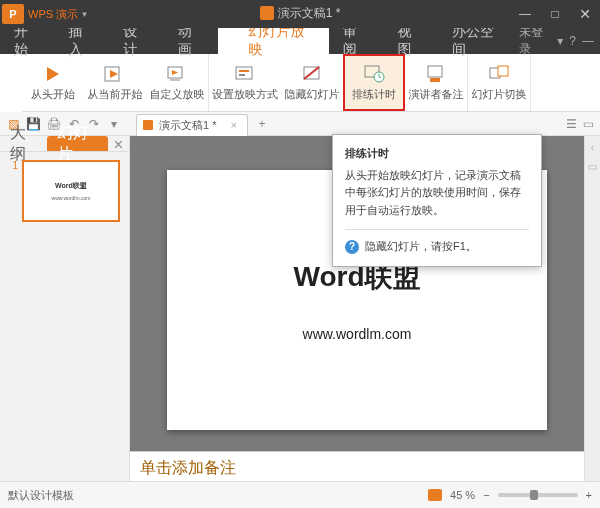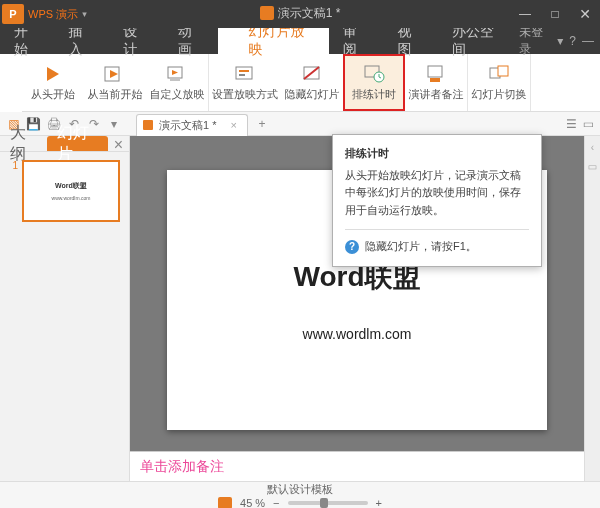--- a/index.html
+++ b/index.html
@@ -42,23 +42,23 @@
   .thumb-row { display:flex; gap:4px;}
   .thumb-num { width:12px; font-size:10px; color:#e77c22; text-align:right;}
   .thumb { width:98px; height:62px; background:#fff; border:2px solid #e77c22; padding:6px; font-size:6px; color:#333; display:flex; flex-direction:column; align-items:center; justify-content:center;}
   .thumb .t1 { font-size:7px; font-weight:bold;}
   .thumb .t2 { font-size:5px; color:#666; margin-top:4px;}
   .main-area { flex:1; background:#7a7a7a; display:flex; flex-direction:column; position:relative;}
   .slide-canvas { flex:1; display:flex; align-items:center; justify-content:center; padding:20px 12px 8px; position:relative;}
   .slide { width:380px; height:260px; background:#fff; box-shadow:0 2px 6px rgba(0,0,0,.4); display:flex; flex-direction:column; align-items:center; justify-content:center; gap:30px;}
   .slide h1 { font-size:28px; color:#222; font-weight:600;}
   .slide p { font-size:14px; color:#222;}
-  .notes { height:30px; background:#fff; border-top:1px solid #ccc; padding:6px 10px; font-size:14px; color:#ec4899;}
+  .notes { height:30px; background:#fff; border-top:1px solid #ccc; padding:6px 10px; font-size:16px; color:#a16207;}
   .right-rail { width:16px; background:#eee; border-left:1px solid #ddd; display:flex; flex-direction:column; align-items:center; padding-top:6px; gap:8px; color:#aaa; font-size:10px;}
-  .statusbar { height:27px; background:#f6f6f6; border-top:1px solid #ddd; display:flex; align-items:center; padding:0 8px; font-size:11px; color:#666;flex-direction:column;}
+  .statusbar { height:27px; background:#f6f6f6; border-top:1px solid #ddd; display:flex; align-items:center; padding:0 8px; font-size:11px; color:#666;}
   .sb-center { flex:1;}
   .sb-right { display:flex; align-items:center; gap:8px;}
   .zoom-slider { width:80px; height:4px; background:#ccc; position:relative; border-radius:2px;}
   .zoom-slider::after { content:""; position:absolute; top:-3px; left:40%; width:8px; height:10px; background:#888; border-radius:2px;}
   .view-ic { width:14px; height:12px; background:#e77c22; border-radius:2px;}
   .tooltip { position:absolute; top:134px; left:332px; width:210px; background:#fff; border:1px solid #b0b0b0; box-shadow:0 2px 8px rgba(0,0,0,.25); padding:10px 12px; font-size:11px; color:#444; z-index:50; line-height:1.6;}
   .tooltip .tt-title { font-weight:bold; color:#333; margin-bottom:4px;}
   .tooltip .tt-help { margin-top:10px; padding-top:8px; border-top:1px solid #ddd; display:flex; align-items:center; gap:6px;}
   .tooltip .help-ic { width:14px; height:14px; border-radius:50%; background:#3b8fd6; color:#fff; font-size:10px; display:flex; align-items:center; justify-content:center; font-weight:bold;}
   svg { display:block;}

